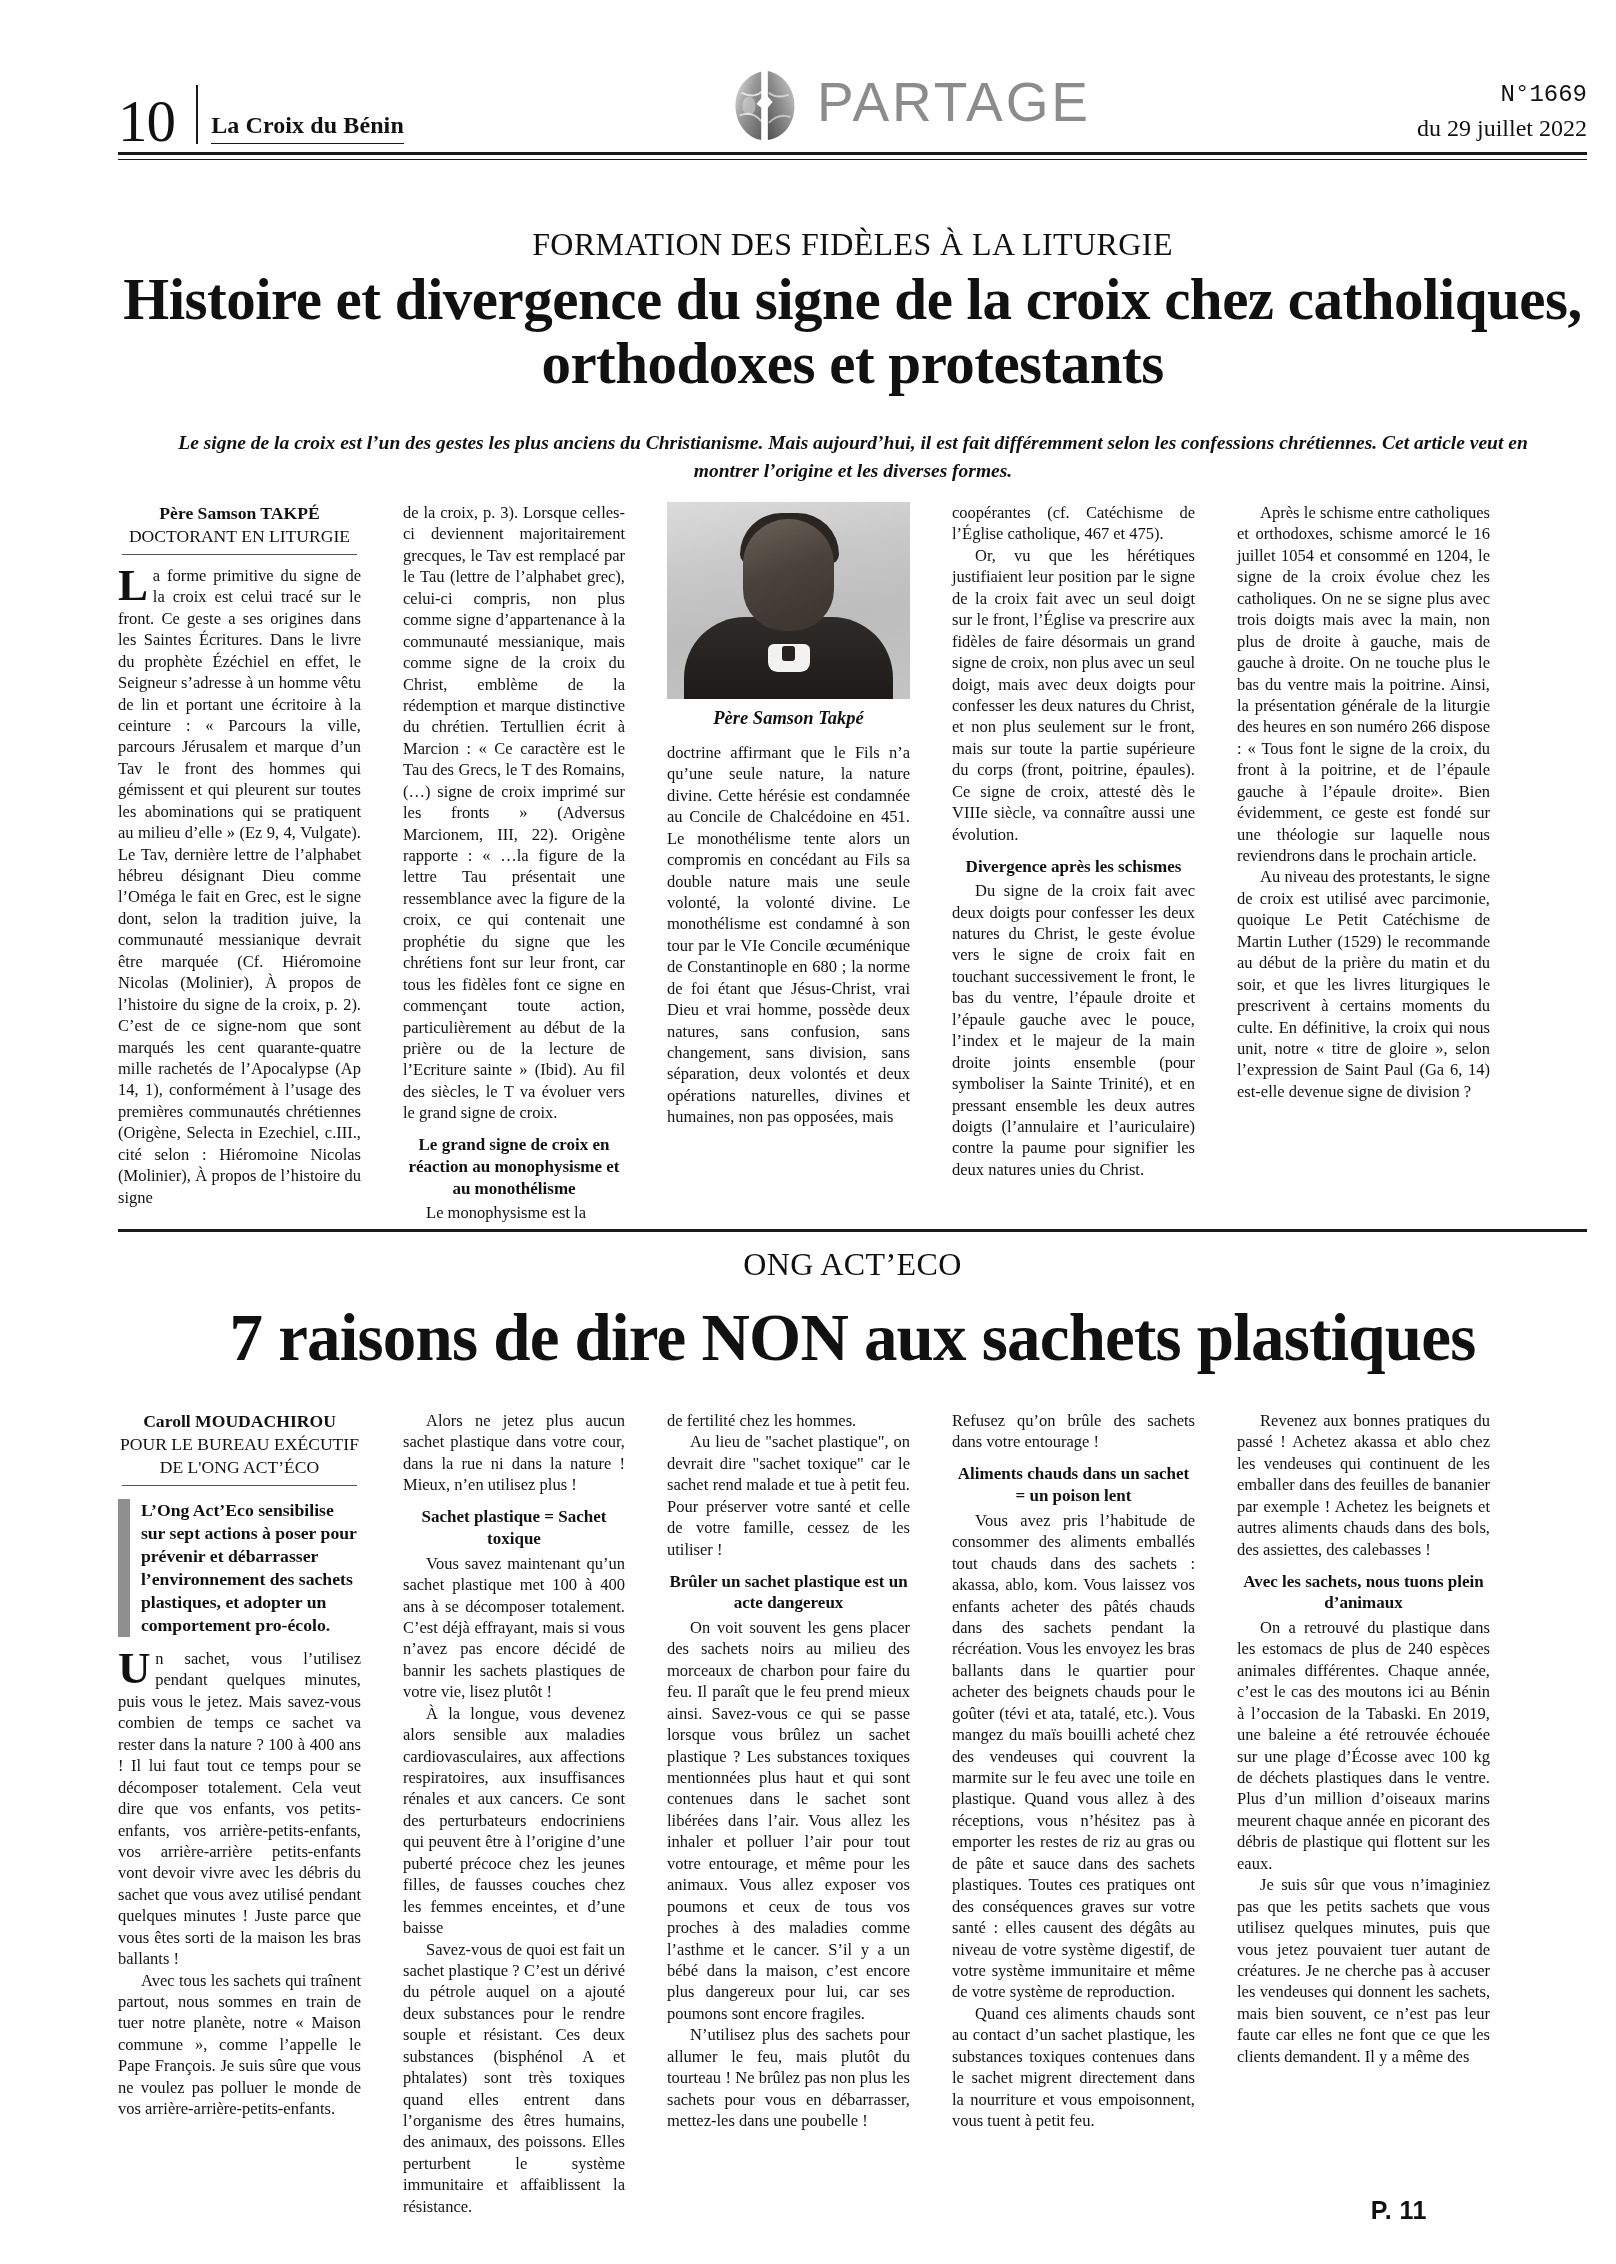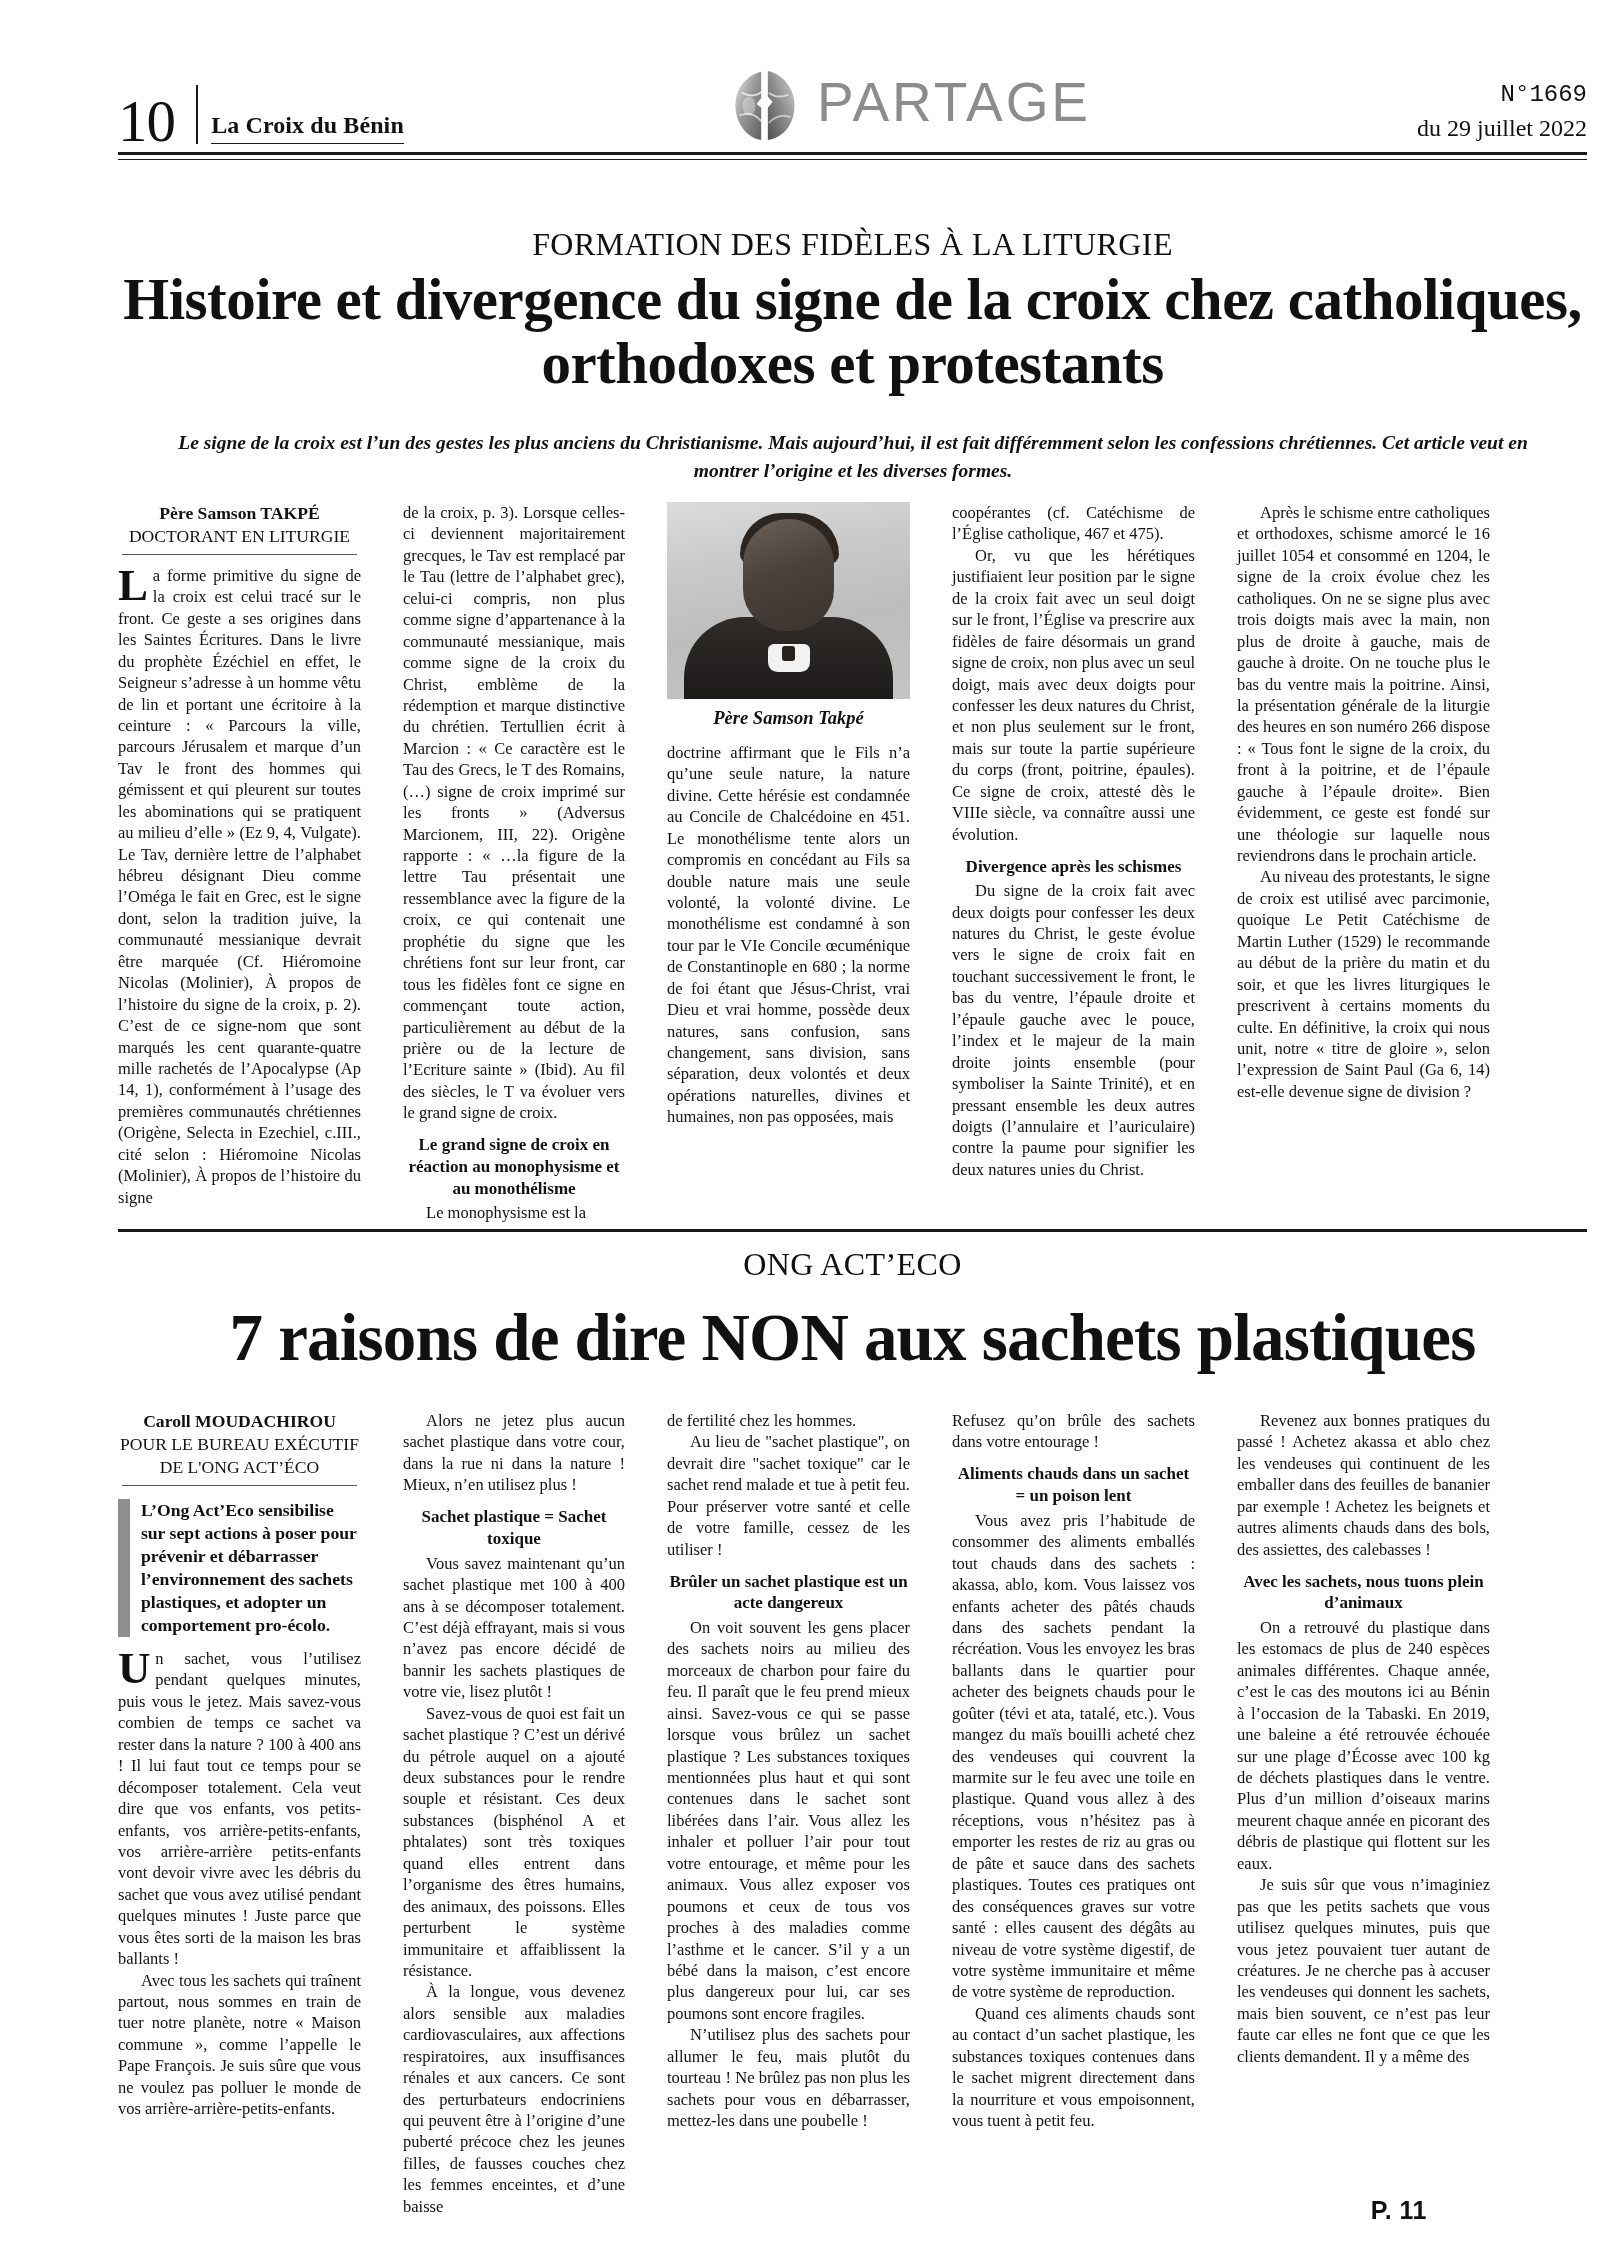--- a/index.html
+++ b/index.html
@@ -424,22 +424,22 @@
         <div class="pull-text">L’Ong Act’Eco sensibilise sur sept actions à poser pour prévenir et débarrasser l’environnement des sachets plastiques, et adopter un comportement pro-écolo.</div>
       </div>
       <p class="body dropcap" style="margin-top:11.4px;">Un sachet, vous l’utilisez pendant quelques minutes, puis vous le jetez. Mais savez-vous combien de temps ce sachet va rester dans la nature ? 100 à 400 ans ! Il lui faut tout ce temps pour se décomposer totalement. Cela veut dire que vos enfants, vos petits-enfants, vos arrière-petits-enfants, vos arrière-arrière petits-enfants vont devoir vivre avec les débris du sachet que vous avez utilisé pendant quelques minutes ! Juste parce que vous êtes sorti de la maison les bras ballants !</p>
       <p class="body">Avec tous les sachets qui traînent partout, nous sommes en train de tuer notre planète, notre « Maison commune », comme l’appelle le Pape François. Je suis sûre que vous ne voulez pas polluer le monde de vos arrière-arrière-petits-enfants.</p>
     </div>
 
     <div class="col" style="width:264px; padding:0 21px;">
       <p class="body indent">Alors ne jetez plus aucun sachet plastique dans votre cour, dans la rue ni dans la nature ! Mieux, n’en utilisez plus !</p>
       <div class="subhead">Sachet plastique = Sachet toxique</div>
       <p class="body indent">Vous savez maintenant qu’un sachet plastique met 100 à 400 ans à se décomposer totalement. C’est déjà effrayant, mais si vous n’avez pas encore décidé de bannir les sachets plastiques de votre vie, lisez plutôt !</p>
+      <p class="body">À la longue, vous devenez alors sensible aux maladies cardiovasculaires, aux affections respiratoires, aux insuffisances rénales et aux cancers. Ce sont des perturbateurs endocriniens qui peuvent être à l’origine d’une puberté précoce chez les jeunes filles, de fausses couches chez les femmes enceintes, et d’une baisse</p>
       <p class="body">Savez-vous de quoi est fait un sachet plastique ? C’est un dérivé du pétrole auquel on a ajouté deux substances pour le rendre souple et résistant. Ces deux substances (bisphénol A et phtalates) sont très toxiques quand elles entrent dans l’organisme des êtres humains, des animaux, des poissons. Elles perturbent le système immunitaire et affaiblissent la résistance.</p>
-      <p class="body">À la longue, vous devenez alors sensible aux maladies cardiovasculaires, aux affections respiratoires, aux insuffisances rénales et aux cancers. Ce sont des perturbateurs endocriniens qui peuvent être à l’origine d’une puberté précoce chez les jeunes filles, de fausses couches chez les femmes enceintes, et d’une baisse</p>
     </div>
 
     <div class="col" style="width:285px; padding:0 21px;">
       <p class="body">de fertilité chez les hommes.</p>
       <p class="body indent">Au lieu de "sachet plastique", on devrait dire "sachet toxique" car le sachet rend malade et tue à petit feu. Pour préserver votre santé et celle de votre famille, cessez de les utiliser !</p>
       <div class="subhead">Brûler un sachet plastique est un acte dangereux</div>
       <p class="body indent">On voit souvent les gens placer des sachets noirs au milieu des morceaux de charbon pour faire du feu. Il paraît que le feu prend mieux ainsi. Savez-vous ce qui se passe lorsque vous brûlez un sachet plastique ? Les substances toxiques mentionnées plus haut et qui sont contenues dans le sachet sont libérées dans l’air. Vous allez les inhaler et polluer l’air pour tout votre entourage, et même pour les animaux. Vous allez exposer vos poumons et ceux de tous vos proches à des maladies comme l’asthme et le cancer. S’il y a un bébé dans la maison, c’est encore plus dangereux pour lui, car ses poumons sont encore fragiles.</p>
       <p class="body">N’utilisez plus des sachets pour allumer le feu, mais plutôt du tourteau ! Ne brûlez pas non plus les sachets pour vous en débarrasser, mettez-les dans une poubelle !</p>
     </div>
 

